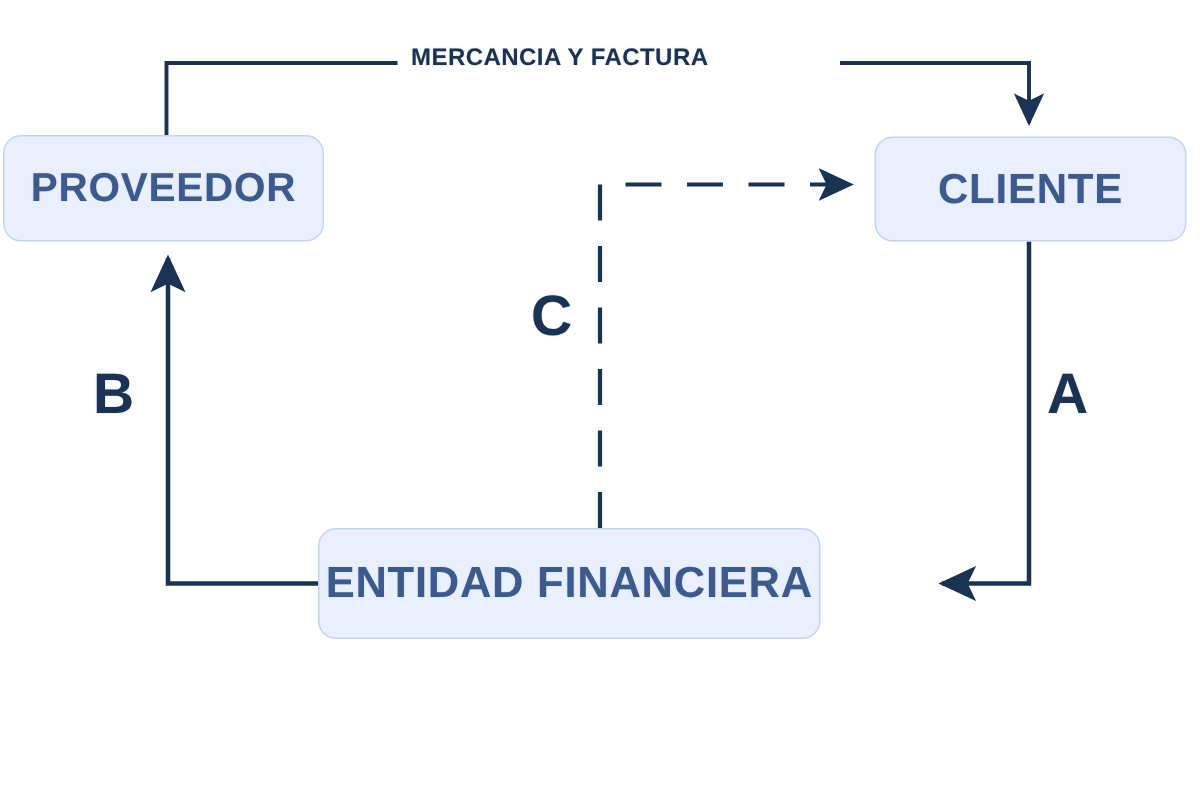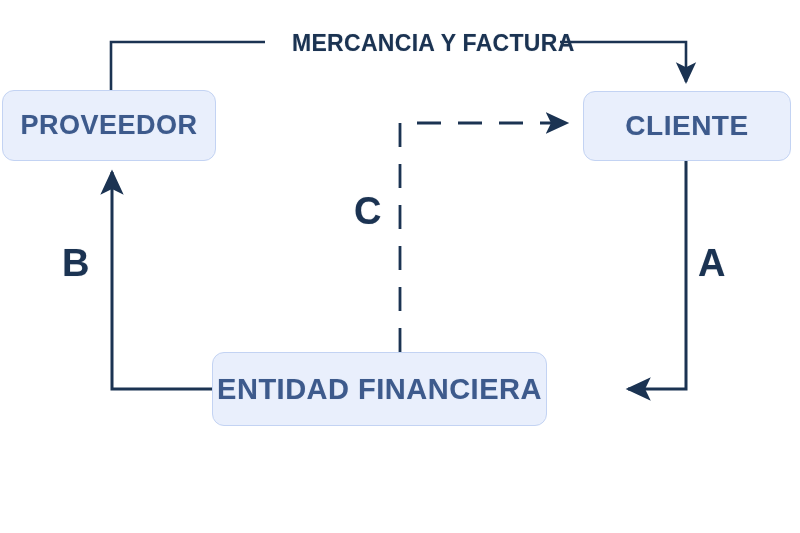--- a/index.html
+++ b/index.html
@@ -60,23 +60,23 @@
     font-size: 29px;
   }
   .edge-label {
     position: absolute;
     color: #1b3352;
     font-weight: bold;
     white-space: nowrap;
     text-shadow: 0 0 1px rgba(27,51,82,0.3);
   }
   #label-mercancia {
-    left: 292px;
+    left: 274px;
     top: 30px;
-    font-size: 23px;
+    font-size: 16px;
     letter-spacing: 0.3px;
     text-align: right;
   }
   #label-a {
     left: 698px;
     top: 242px;
     font-size: 38px;
   }
   #label-b {
     left: 62px;

